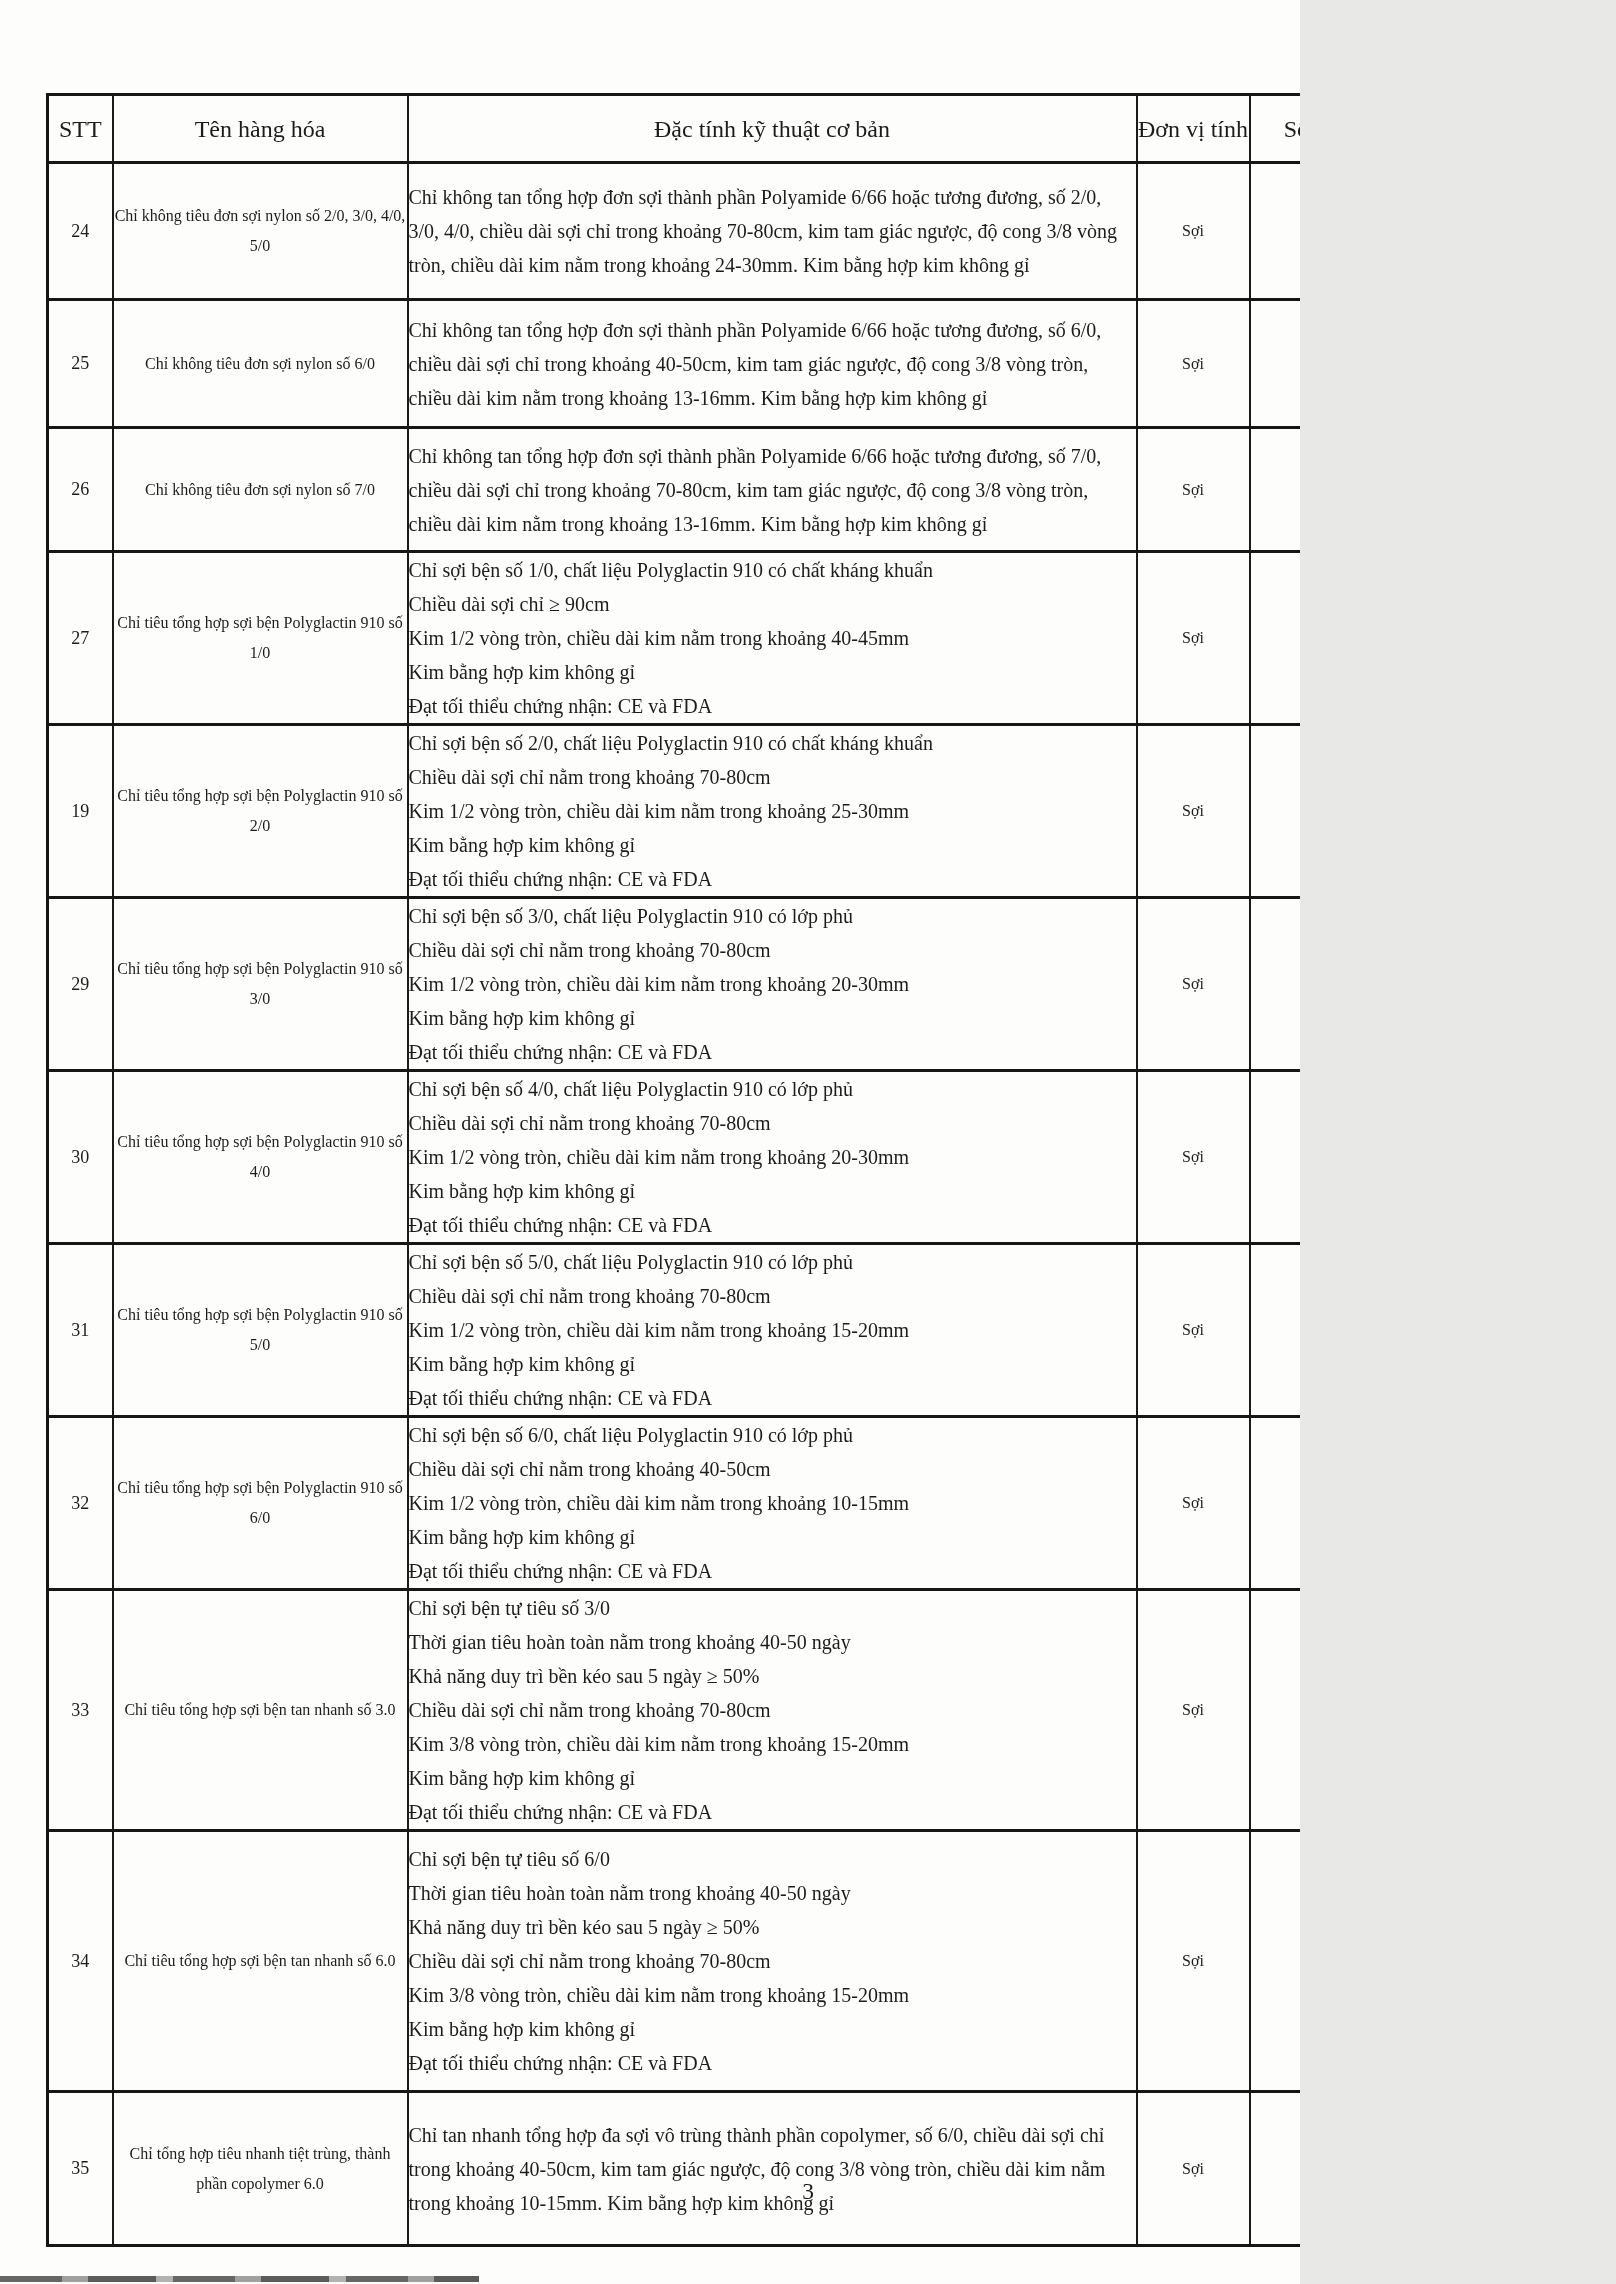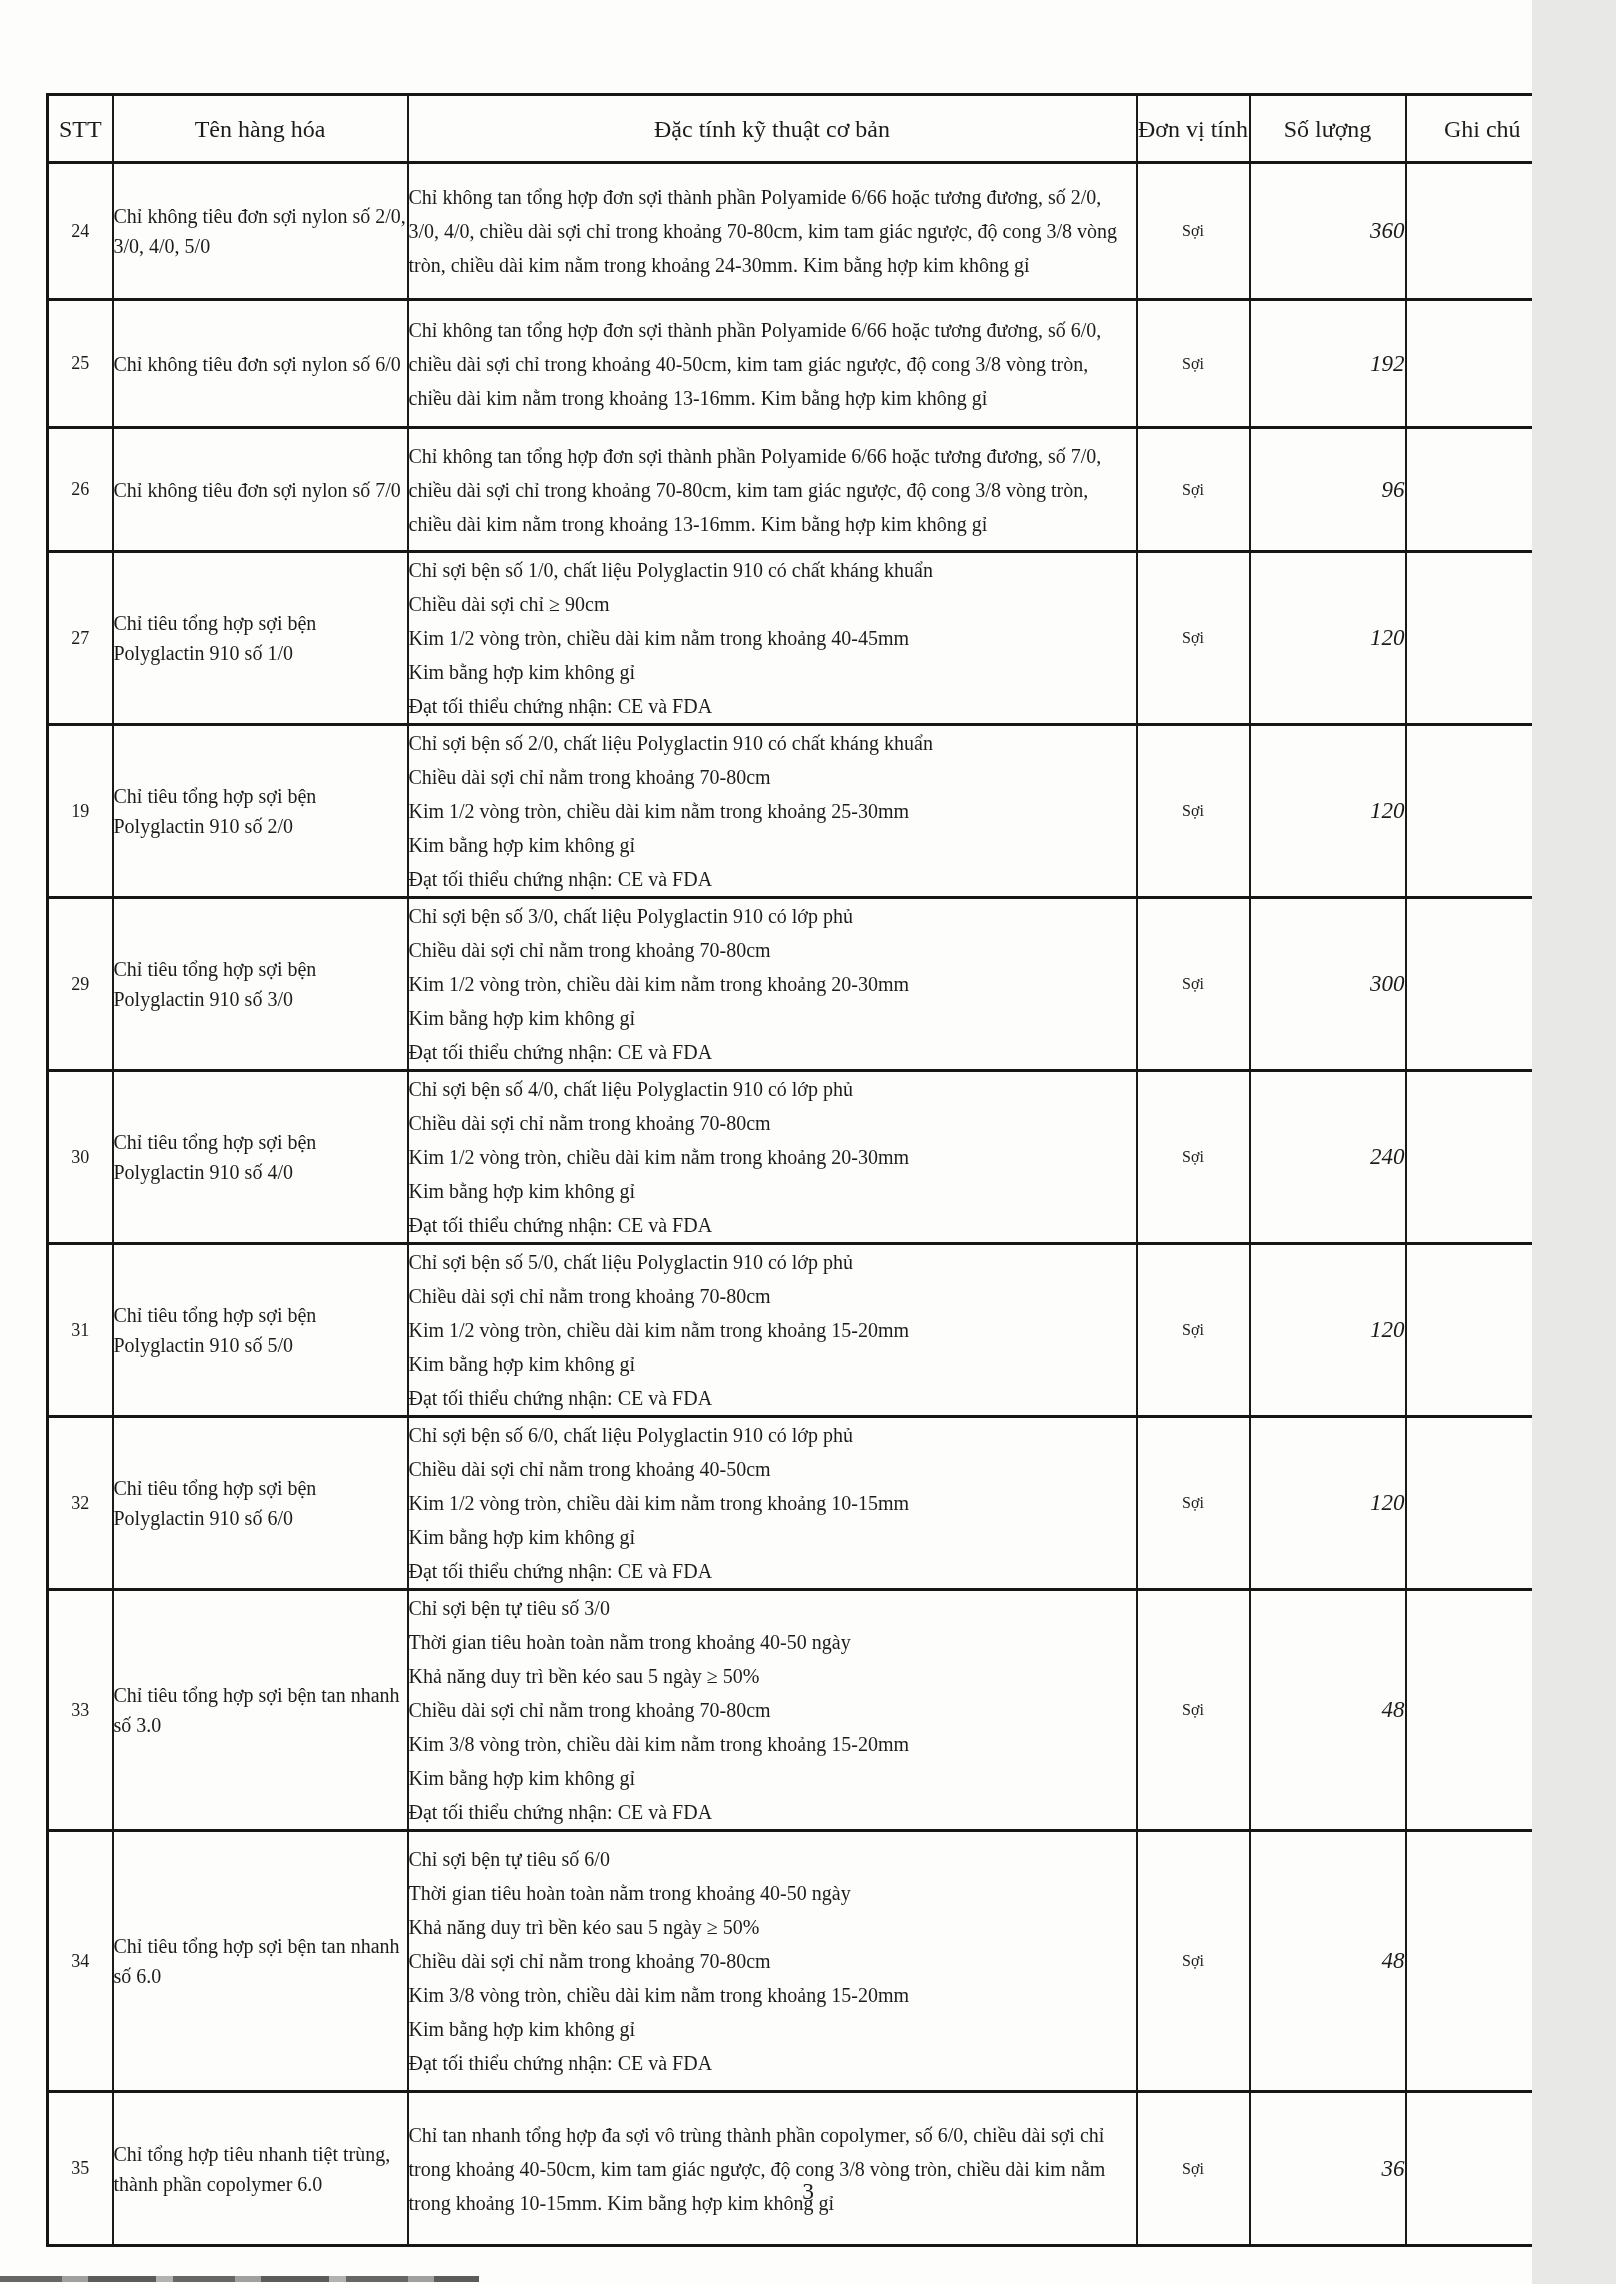--- a/index.html
+++ b/index.html
@@ -1,18 +1,18 @@
 <!DOCTYPE html>
 <html style="font-size:10.4px"><head>
 <meta charset="utf-8">
 <style>
   html,body{margin:0;padding:0;background:#e8e8e6;}
   .page{
     position:relative;
-    width:1532px;height:2284px;
+    width:1300px;height:2284px;
     background:#fdfdfc;
     font-family:"Liberation Serif","DejaVu Serif",serif;
     color:#1c1c1c;
     overflow:hidden;
   }
   table.goods-table{
     position:absolute;left:46px;top:93px;
     width:1513px;
     border-collapse:collapse;
     table-layout:fixed;
@@ -32,23 +32,23 @@
     font-weight:bold;
     font-size:24px;
     text-align:center;
     line-height:1.25;
     height:65px;
     border-bottom-width:5.2px;
     padding:2.6px 3.9px;
   }
   td.c-stt{ text-align:center; font-size:18px; }
   td.c-name{
-    font-size:20px;
+    font-size:16px;
     line-height:30px;
-    text-align:left;
+    text-align:center;
     padding:5.2px 11.7px 5.2px 6.5px;
   }
   td.c-spec{
     font-size:20px;
     text-align:left;
     padding:6.5px 7.8px 6.5px 10.4px;
   }
   td.c-spec .spec-line{ line-height:34px; }
   td.c-unit{ text-align:center; font-size:16px; }
   td.c-qty{ text-align:right; font-size:23px; padding-right:7.8px;font-style:italic; }

